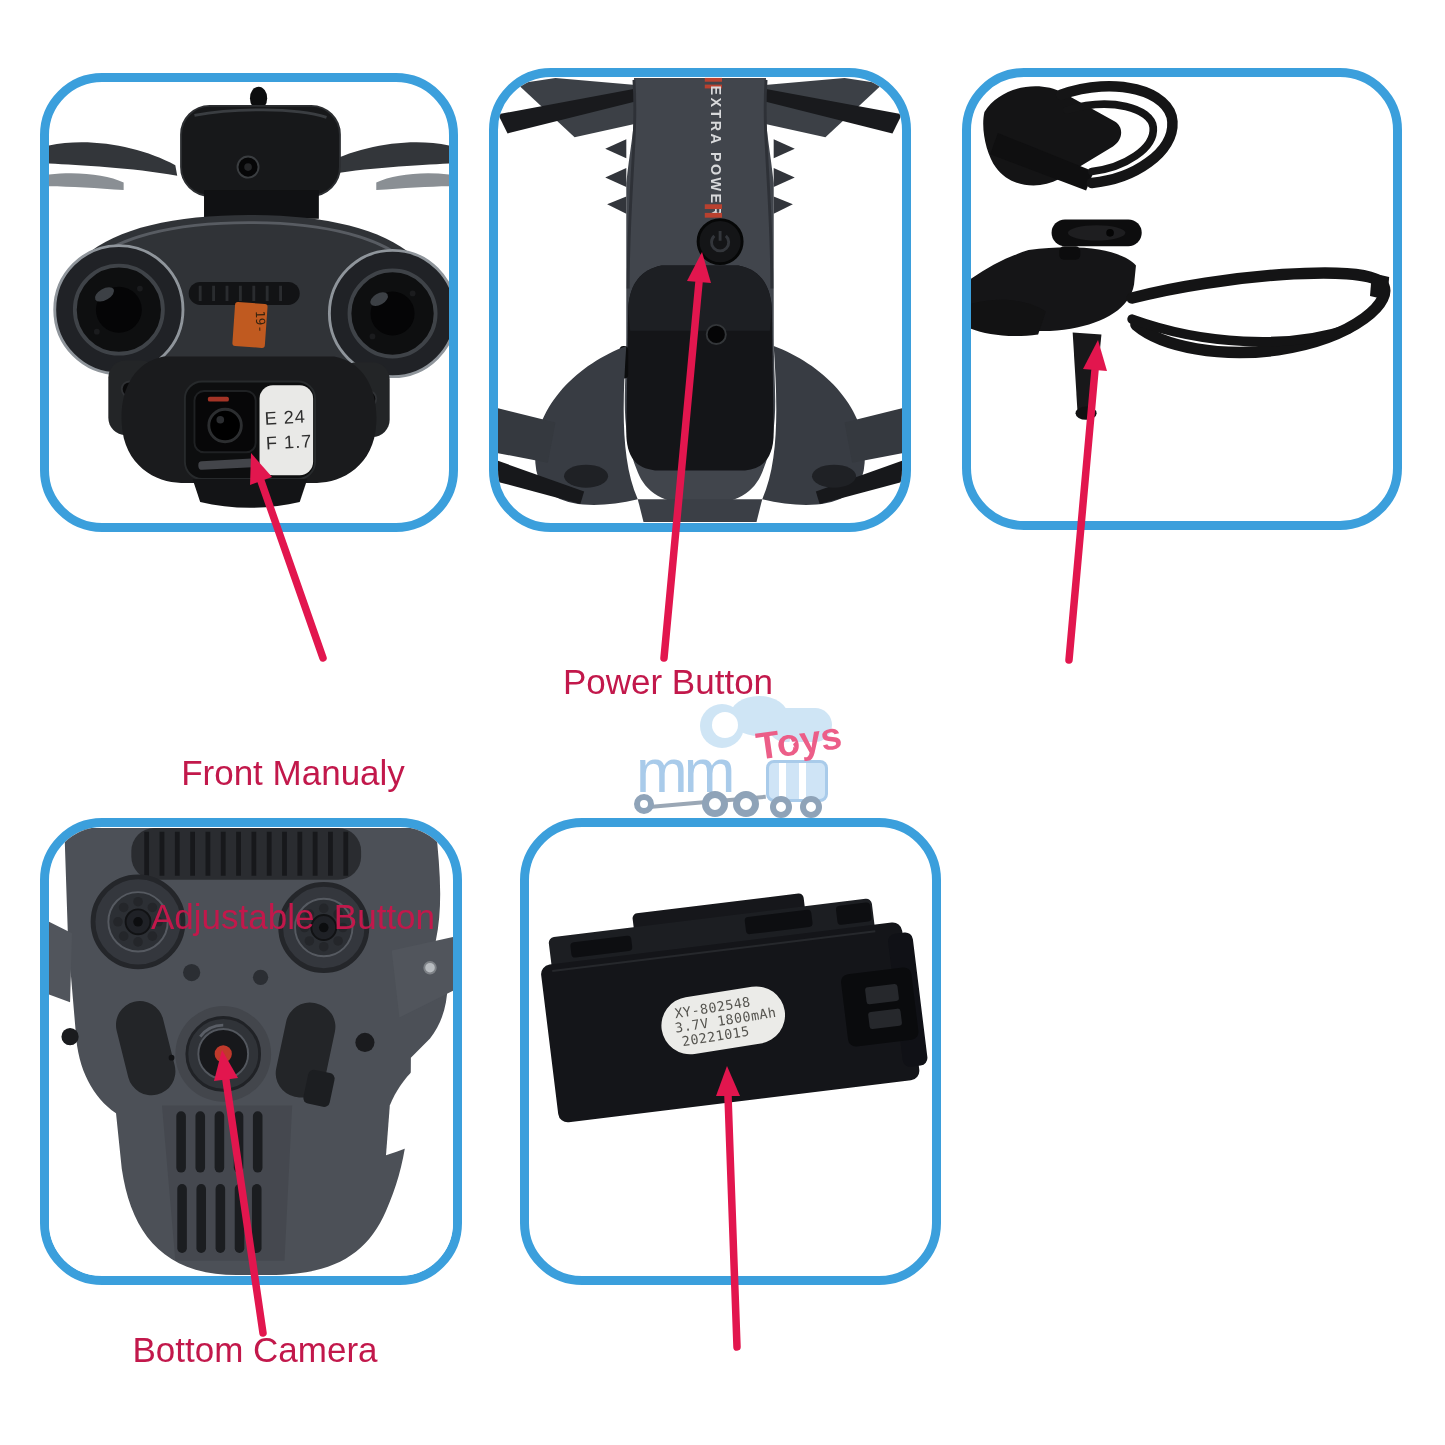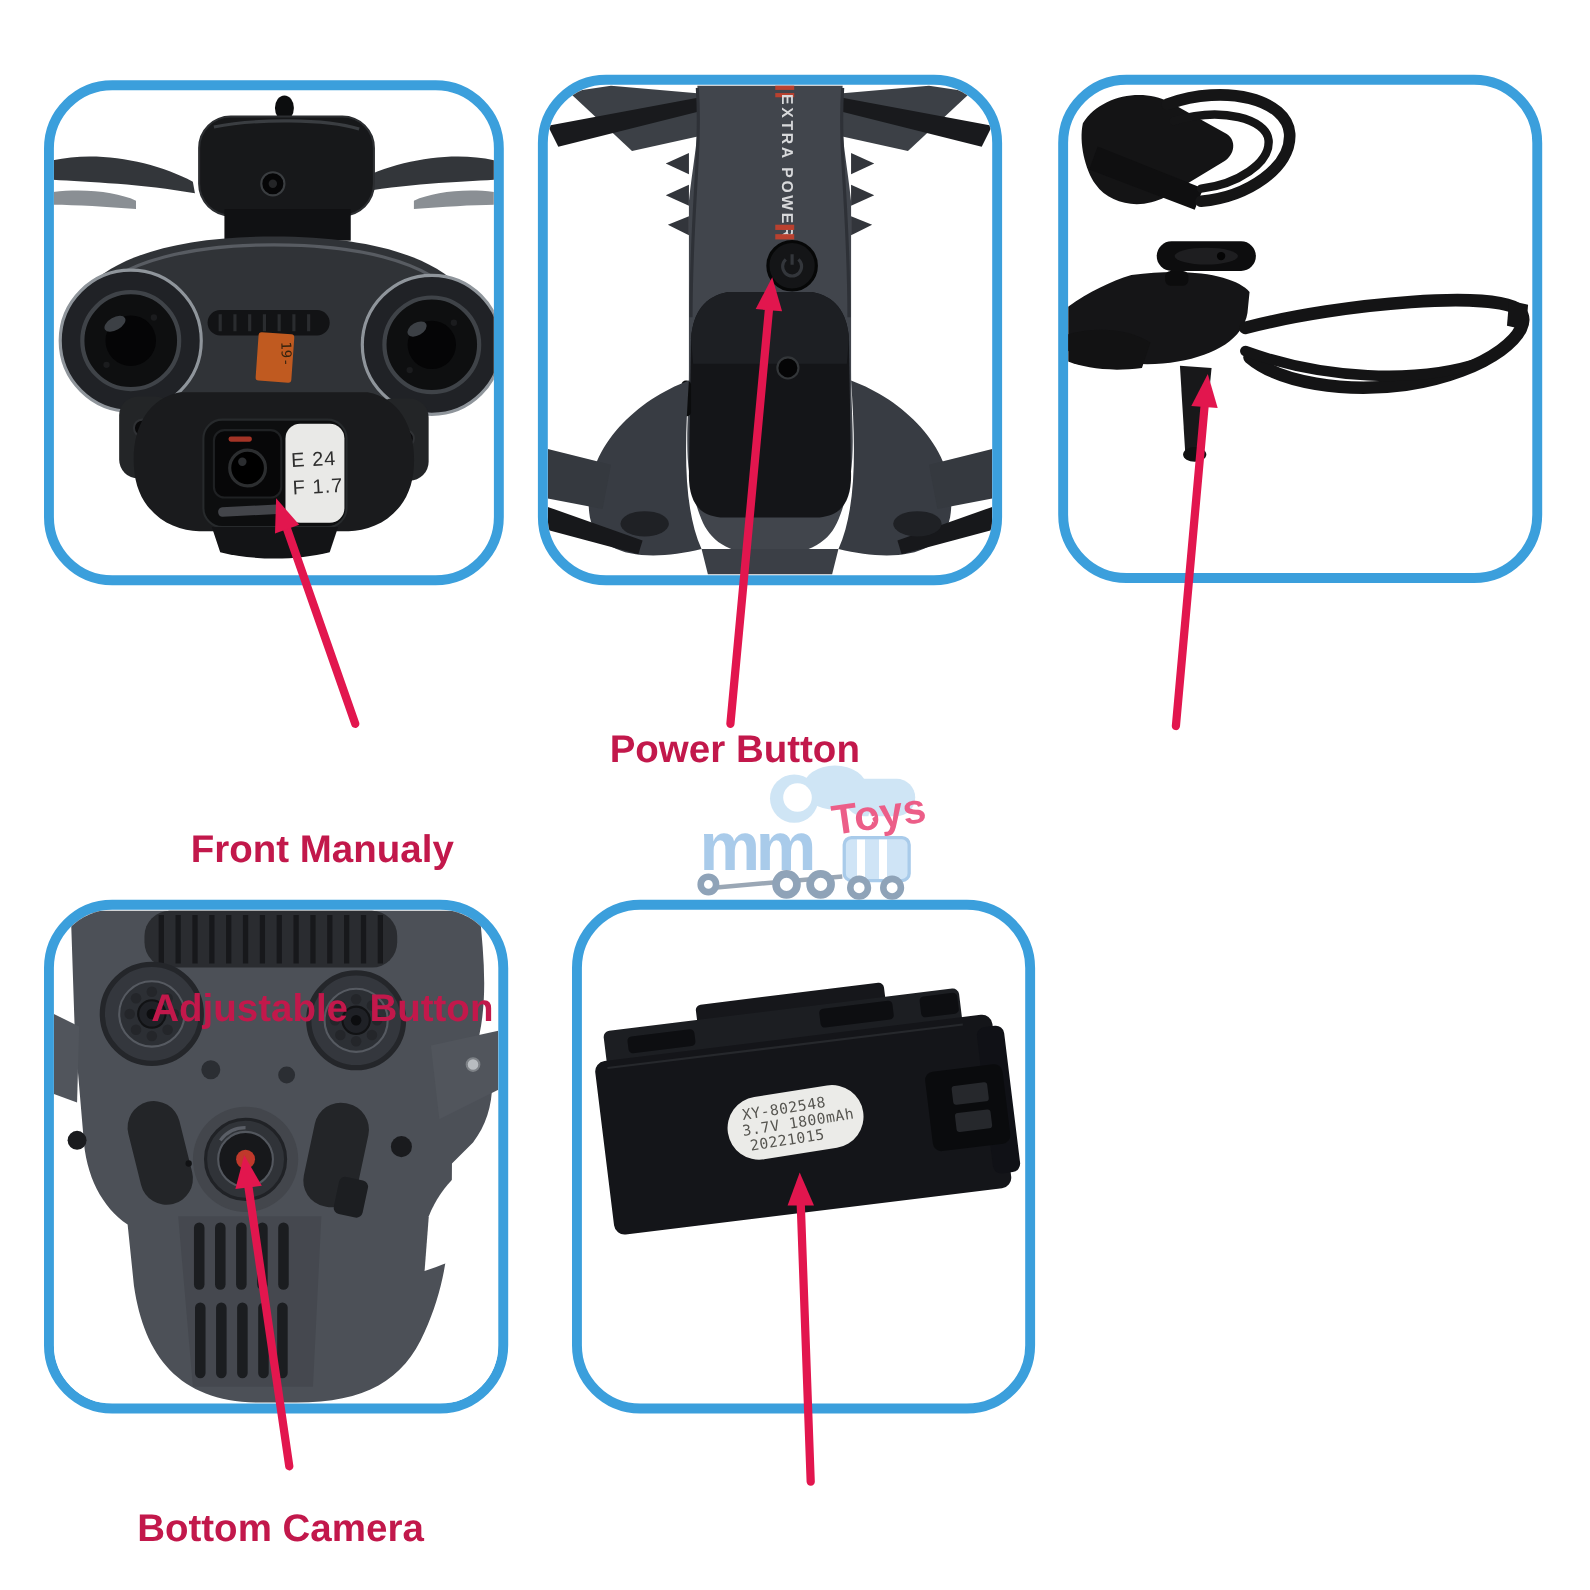--- a/index.html
+++ b/index.html
@@ -6,37 +6,37 @@
   .stage{position:relative;width:1445px;height:1445px;background:#ffffff;overflow:hidden;
          font-family:"Liberation Sans",sans-serif;}
   .panel{position:absolute;box-sizing:border-box;border:9px solid #3B9FDC;border-radius:62px;
          background:#fff;overflow:hidden;}
   .panel svg{display:block;width:100%;height:100%;}
   .p1{left:40px;top:73px;width:418px;height:459px;}
   .p2{left:489px;top:68px;width:422px;height:464px;}
   .p3{left:962px;top:68px;width:440px;height:462px;}
   .p4{left:40px;top:818px;width:422px;height:467px;}
   .p5{left:520px;top:818px;width:421px;height:467px;}
-  .caption{position:absolute;color:#C2184B;font-weight:bold;font-size:35px;line-height:48px;
+  .caption{position:absolute;color:#C2184B;font-weight:normal;font-size:35px;line-height:48px;
            text-align:center;white-space:pre;}
   .cap1{left:108px;top:653px;width:370px;}
   .cap2{left:518px;top:658px;width:300px;}
   .cap3{left:974px;top:658px;width:310px;}
-  .cap4{left:105px;top:1326px;width:300px;margin-top:40px;}
+  .cap4{left:105px;top:1326px;width:300px;}
   .cap5{left:537px;top:1348px;width:400px;}
   .arrows{position:absolute;left:0;top:0;pointer-events:none;}
   
   .logo{position:absolute;left:630px;top:696px;width:215px;height:125px;}
   .logo *{position:absolute;}
   .cloud{background:#CFE5F5;border-radius:50%;}
   .cl1{left:70px;top:8px;width:44px;height:44px;}
   .cl2{left:100px;top:0px;width:58px;height:40px;}
   .cl3{left:138px;top:12px;width:64px;height:34px;border-radius:18px;}
   .cl4{left:82px;top:16px;width:26px;height:26px;background:#fff;border-radius:50%;}
-  .mmtext{left:6px;top:44px;font-size:62px;line-height:1;font-weight:bold;color:#A9CBEA;
+  .mmtext{left:6px;top:44px;font-size:62px;line-height:1;font-weight:normal;color:#A9CBEA;
           letter-spacing:-4px;text-align:center;}
   .towbar{left:16px;top:104px;width:120px;height:4px;background:#9AA7B5;transform:rotate(-5deg);}
   .wheel{box-sizing:border-box;background:#fff;border:7px solid #8FA3B8;border-radius:50%;}
   .wh1{left:4px;top:98px;width:20px;height:20px;border-width:6px;}
   .wh2{left:72px;top:95px;width:26px;height:26px;}
   .wh3{left:103px;top:95px;width:26px;height:26px;}
   .wagon{left:136px;top:64px;width:62px;height:42px;box-sizing:border-box;background:#CFE4F6;
          border:3px solid #A9CBEA;border-radius:8px;
          background-image:linear-gradient(90deg,transparent 0 10px,#fff 10px 17px,transparent 17px 30px,#fff 30px 37px,transparent 37px);}
   .wh4{left:140px;top:100px;width:22px;height:22px;border-width:6px;}

